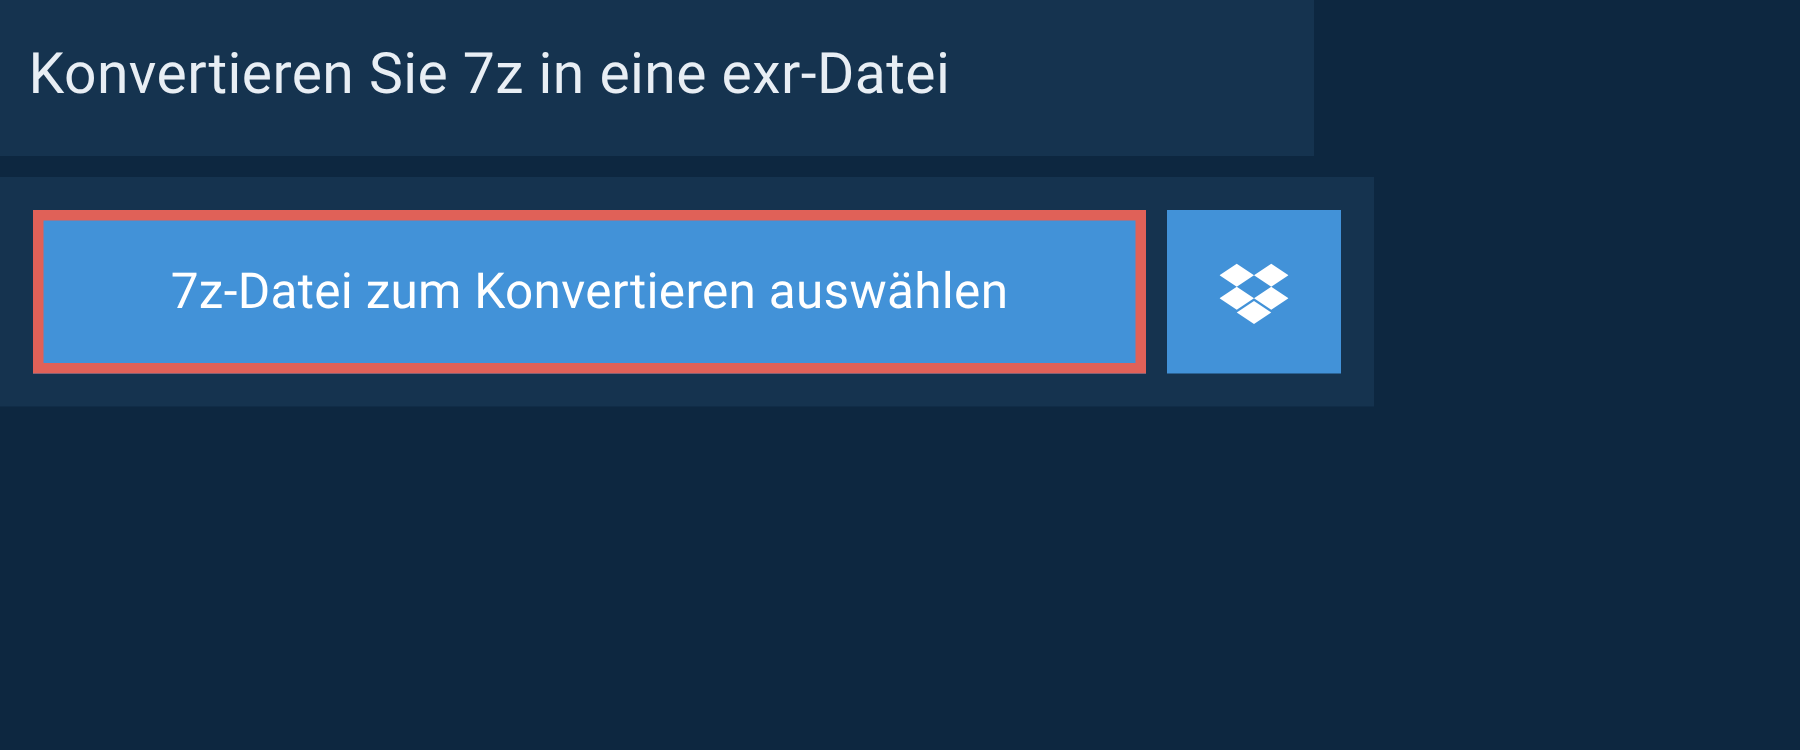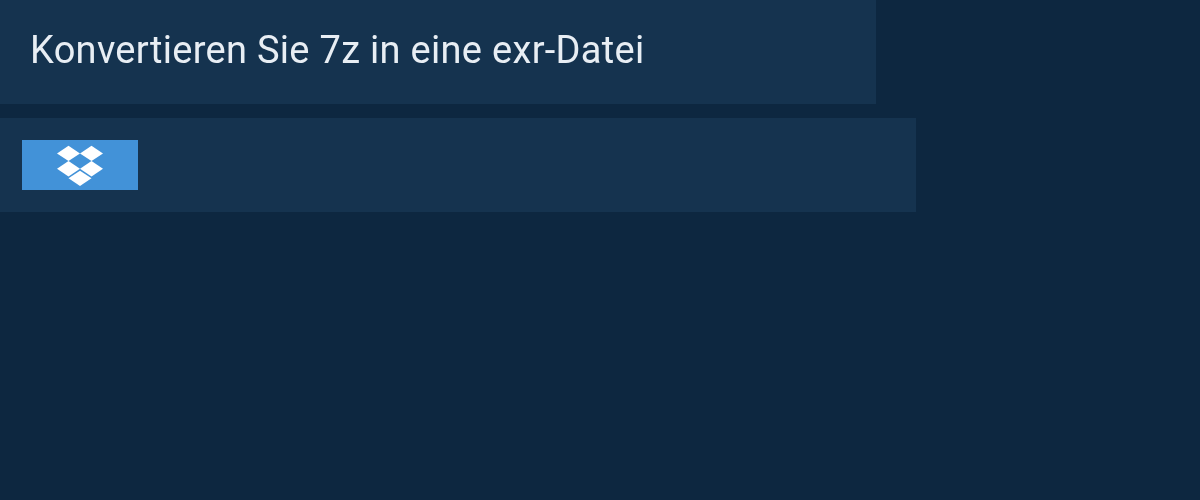--- a/index.html
+++ b/index.html
@@ -11,21 +11,21 @@
     body {
       width: 1200px;
       height: 500px;
       background: #0d2740;
       font-family: -apple-system, BlinkMacSystemFont, "Segoe UI", Roboto, Helvetica, Arial, sans-serif;
       overflow: hidden;
     }
 
     .header-section {
       background: #15334f;
-      padding: 28px 30px 32px 30px;
+      padding: 28px 30px 32px 19px;
       width: 876px;
     }
 
     .page-title {
       color: #e8eef4;
       font-size: 38px;
       font-weight: 400;
       letter-spacing: 0.3px;
     }
 
@@ -70,20 +70,23 @@
     }
   </style>
 </head>
 <body>
 
 <div class="header-section">
   <h1 class="page-title">Konvertieren Sie 7z in eine exr-Datei</h1>
 </div>
 
 <div class="upload-panel">
+  <div class="select-file-button">
+    <span>7z-Datei zum Konvertieren auswählen</span>
+  </div>
   <div class="dropbox-button">
     <span>
       <svg class="dropbox-icon-svg" viewBox="0 0 48 48" xmlns="http://www.w3.org/2000/svg">
         <path d="M12 6 L24 14 L12 22 L0 14 Z"></path>
         <path d="M36 6 L48 14 L36 22 L24 14 Z"></path>
         <path d="M12 22 L24 30 L12 38 L0 30 Z"></path>
         <path d="M36 22 L48 30 L36 38 L24 30 Z"></path>
         <path d="M12 40 L24 32 L36 40 L24 48 Z"></path>
       </svg>
     </span>

